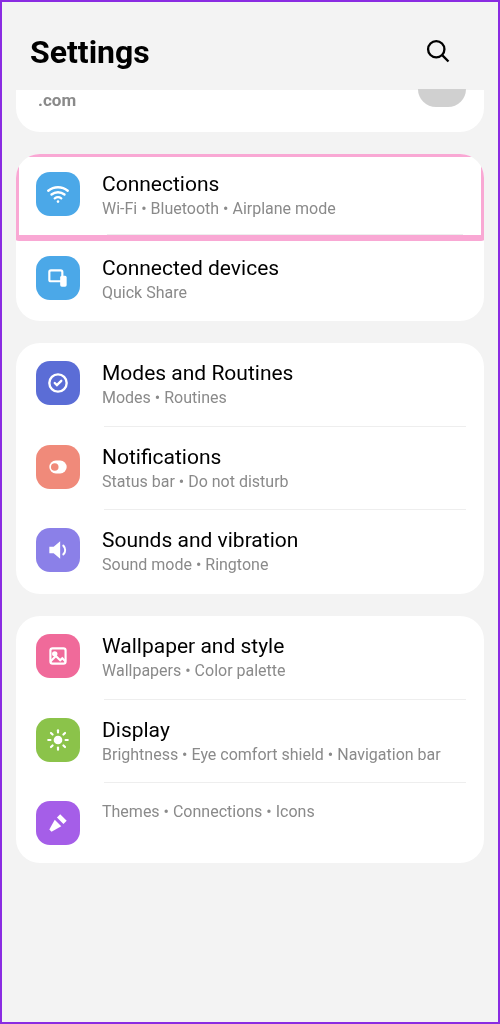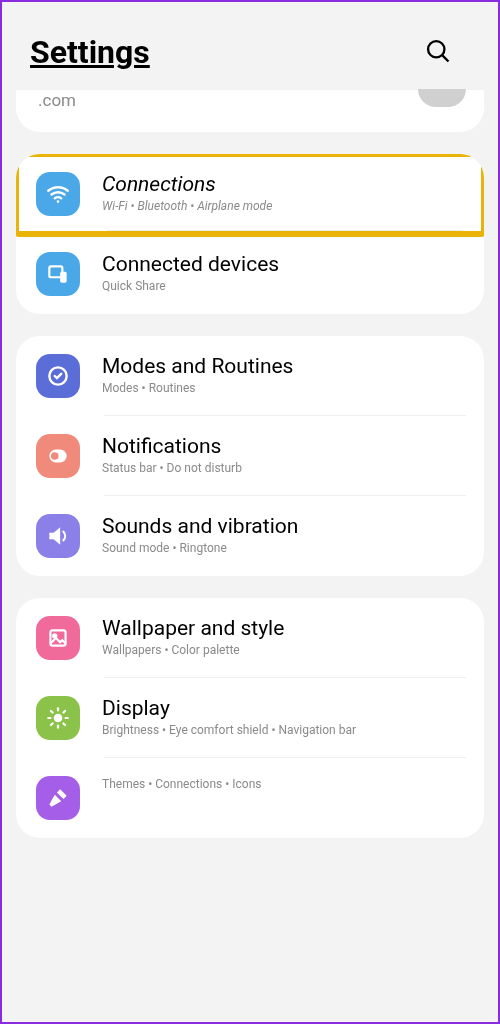--- a/index.html
+++ b/index.html
@@ -13,21 +13,20 @@
     }
     .container {
       background: #f3f3f3;
       height: 100%;
     }
     .header {
       display: flex;
       justify-content: space-between;
       align-items: center;
       padding: 30px 40px 18px 28px;
-      text-decoration: underline;
     }
     .header-title {
       font-size: 32px;
       font-weight: 700;
       color: #000;
     }
     .search-btn {
       width: 40px;
       height: 40px;
       display: flex;
@@ -39,20 +38,21 @@
     }
     .search-btn svg { width: 28px; height: 28px; }
     .account-remnant {
       margin: 0 14px 22px 14px;
       background: #fff;
       border-radius: 0 0 24px 24px;
       padding: 0 18px 22px 18px;
       display: flex;
       justify-content: space-between;
       align-items: center;
+      font-weight: bold;
     }
     .account-text {
       color: #8a8a8a;
       font-size: 17px;
       padding-left: 4px;
     }
     .avatar-partial {
       width: 48px;
       height: 18px;
       background: #d0d0d0;
@@ -74,46 +74,45 @@
     .item:not(:last-child)::after {
       content: "";
       position: absolute;
       bottom: 0;
       left: 88px;
       right: 18px;
       height: 1px;
       background: #eee;
     }
     .item.highlighted {
-      border: 6px solid #eab308;
+      border: 6px solid #f9a8d4;
       border-radius: 6px;
       margin: -3px;
       padding: 15px 17px;
-      font-style: italic;
     }
     .icon-wrap {
       width: 44px;
       height: 44px;
       border-radius: 14px;
       display: flex;
       align-items: center;
       justify-content: center;
       flex-shrink: 0;
       margin-right: 22px;
     }
     .icon-wrap svg { width: 26px; height: 26px; }
     .item-text { flex: 1; padding-top: 0px; }
     .item-title {
       font-size: 21px;
       color: #000;
       font-weight: 400;
       margin-bottom: 2px;
     }
     .item-sub {
-      font-size: 12px;
+      font-size: 16px;
       color: #8a8a8a;
       line-height: 1.35;
     }
     .c-blue { background: #4ba8e8; }
     .c-blue2 { background: #4ba8e8; }
     .c-indigo { background: #5b6dd6; }
     .c-purple { background: #8b80e8; }
     .c-coral { background: #f08a7a; }
     .c-green { background: #8bc34a; }
     .c-pink { background: #f06a9a; }

